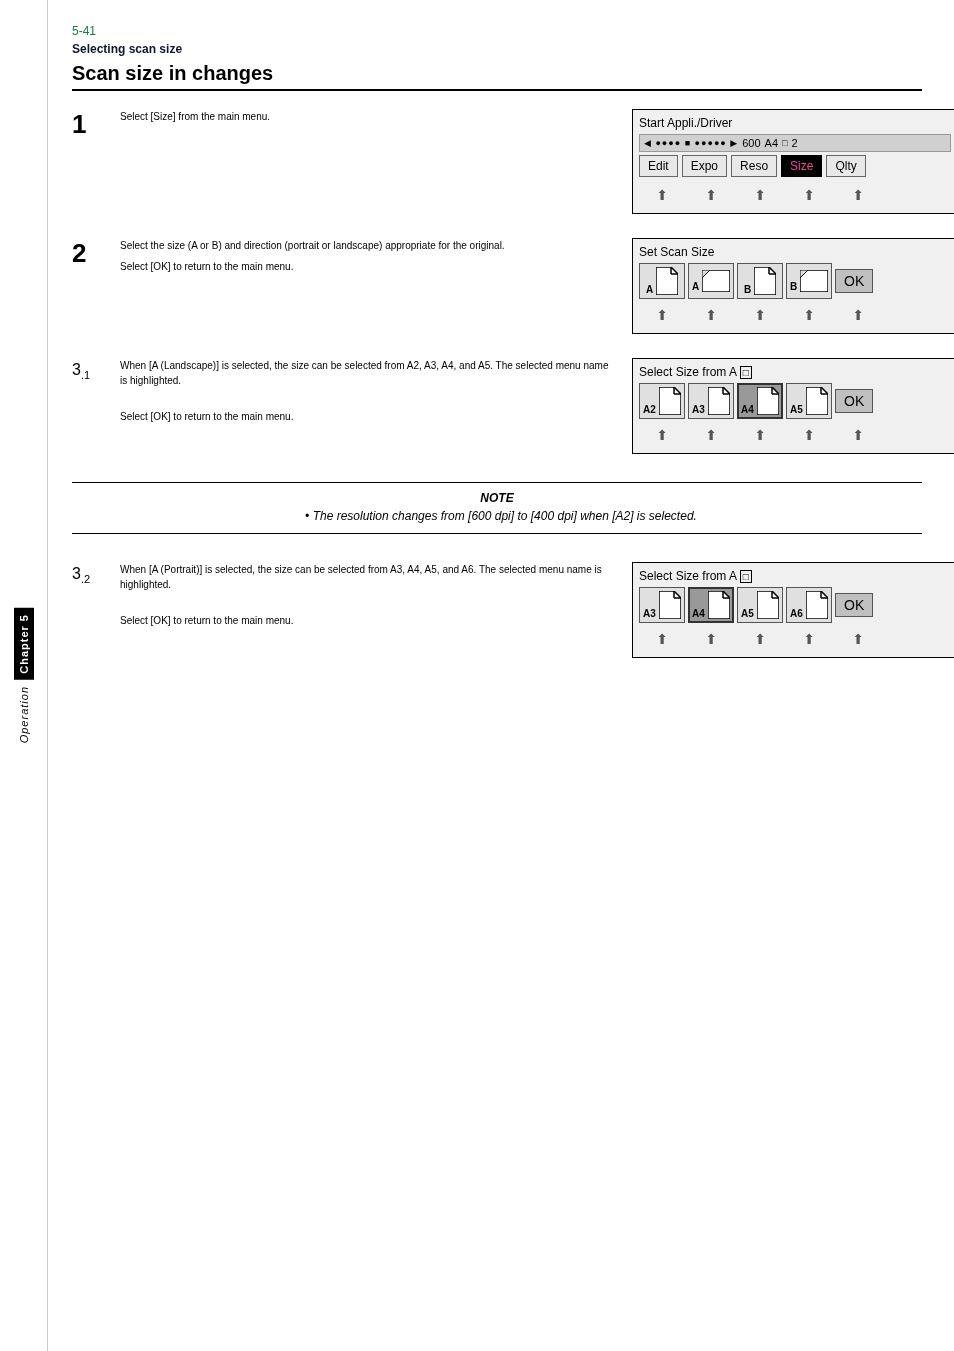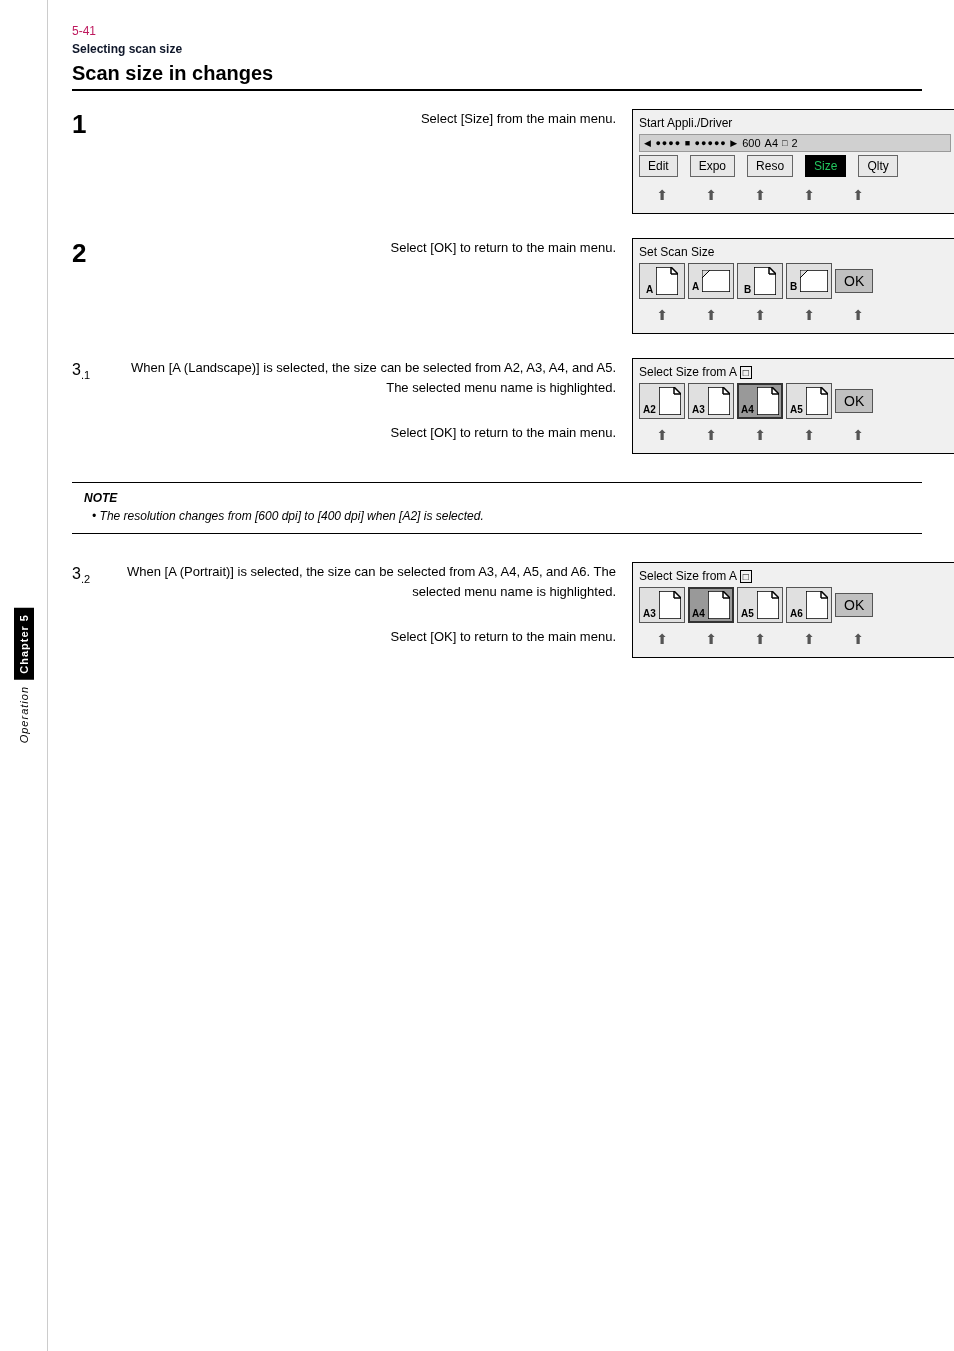--- a/index.html
+++ b/index.html
@@ -51,21 +51,21 @@
     }
 
     
     .main-content {
       flex: 1;
       padding: 24px 32px 24px 24px;
     }
 
     .page-num {
       font-size: 12px;
-      color: #be185d;
+      color: #15803d;
       margin-bottom: 4px;
     }
 
     .section-label {
       font-size: 12px;
       font-weight: bold;
       color: #0f172a;
       margin-bottom: 6px;
     }
 
@@ -96,23 +96,22 @@
       font-size: 16px;
       font-weight: normal;
       min-width: 48px;
       line-height: 1;
       padding-top: 4px;
     }
 
     .step-content {
       flex: 1;
       padding-right: 16px;
-      font-size: 13px;
+      font-size: 10px;
       line-height: 1.5;
-      text-align: right;
     }
 
     .step-content p {
       margin-bottom: 6px;
     }
 
     .step-image {
       width: 290px;
       flex-shrink: 0;
     }
@@ -144,37 +143,37 @@
       gap: 4px;
     }
 
     .status-dots {
       font-size: 9px;
       letter-spacing: 1px;
     }
 
     .ui-toolbar {
       display: flex;
-      gap: 12px;
+      gap: 4px;
       margin-bottom: 6px;
     }
 
     .ui-btn {
       border: 1.5px solid #666;
       background: #e8e8e8;
       padding: 3px 8px;
       font-size: 12px;
       cursor: pointer;
       min-width: 36px;
       text-align: center;
     }
 
     .ui-btn-active {
       background: #000;
-      color: #22c55e;
+      color: #ec4899;
       border: 1.5px solid #000;
     }
 
     .ui-btn-ok {
       background: #c0c0c0;
       border: 1.5px solid #555;
       padding: 3px 8px;
       font-size: 14px;
       min-width: 36px;
       text-align: center;
@@ -234,20 +233,21 @@
       color: #555;
     }
 
     
     .note-box {
       border-top: 1px solid #000;
       border-bottom: 1px solid #000;
       padding: 8px 12px;
       margin: 28px 0;
       font-size: 12px;
+      text-align: center;
     }
     .note-title {
       font-style: italic;
       font-weight: bold;
       margin-bottom: 4px;
     }
     .note-item {
       margin-left: 8px;
       margin-bottom: 2px;
     }
@@ -317,20 +317,21 @@
                 <span class="arrow-symbol">⬆</span>
               </div>
           </div>
         </div>
       </div>
     </div>
 
     <div class="step-container">
       <div class="step-number">2</div>
       <div class="step-content">
+        <p>Select the size (A or B) and direction (portrait or landscape) appropriate for the original.</p>
         <p>Select [OK] to return to the main menu.</p>
       </div>
       <div class="step-image">
         <div class="ui-panel">
           <div class="ui-panel-title">Set Scan Size</div>
           <div class="size-btn-row">
 
             <div class="size-btn">
               <div class="paper-size-wrap">
                 <span class="paper-icon-label">A</span>

